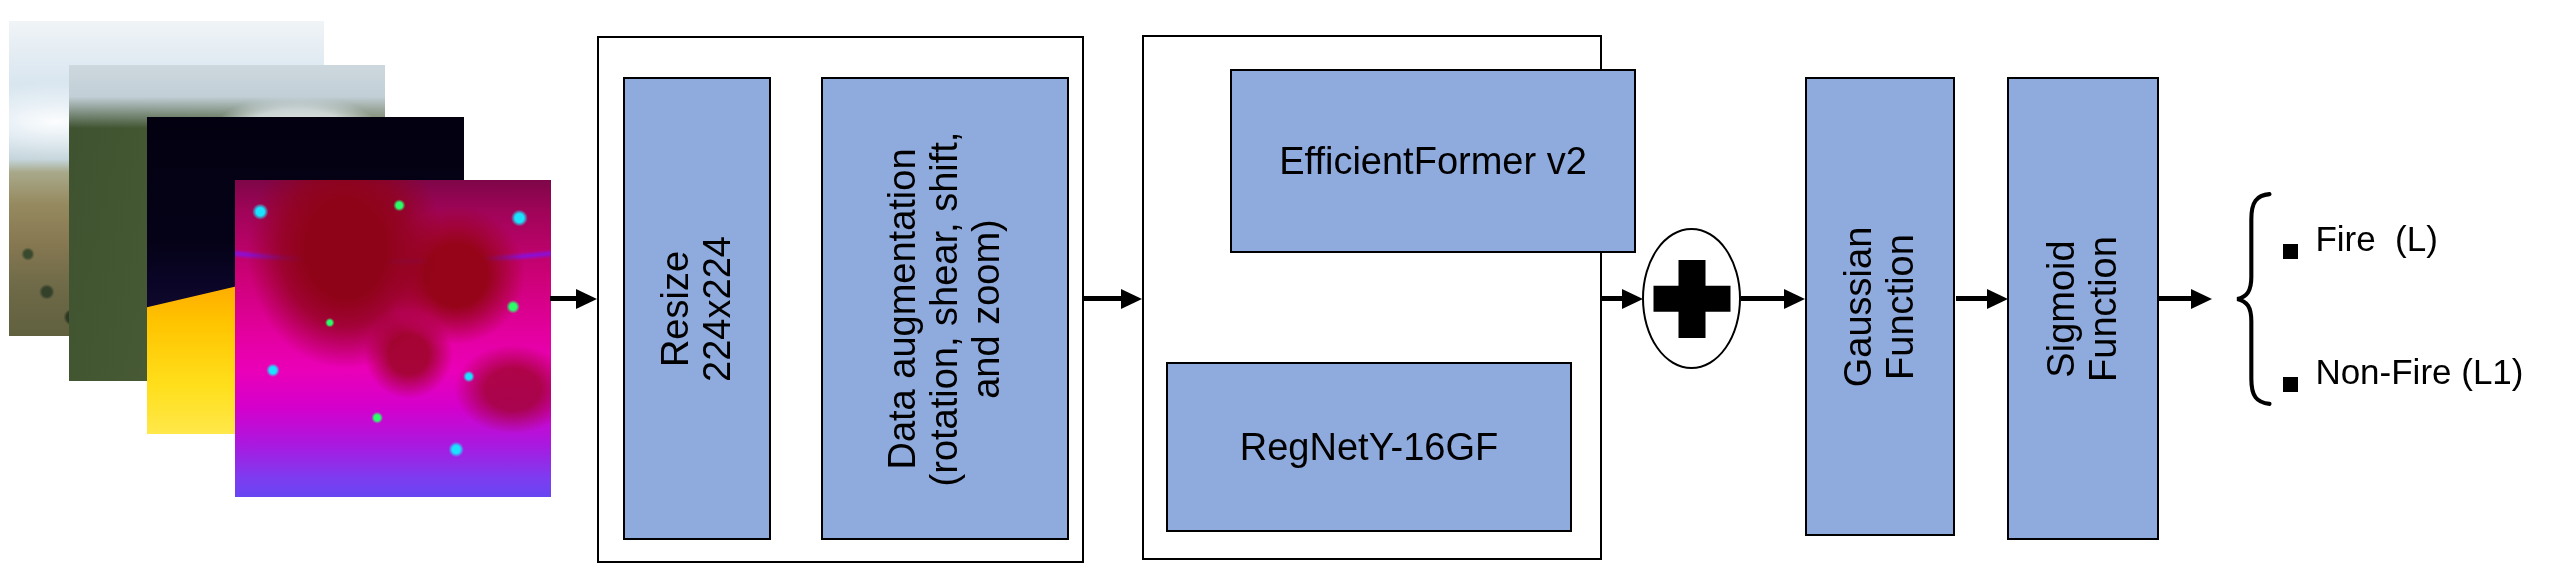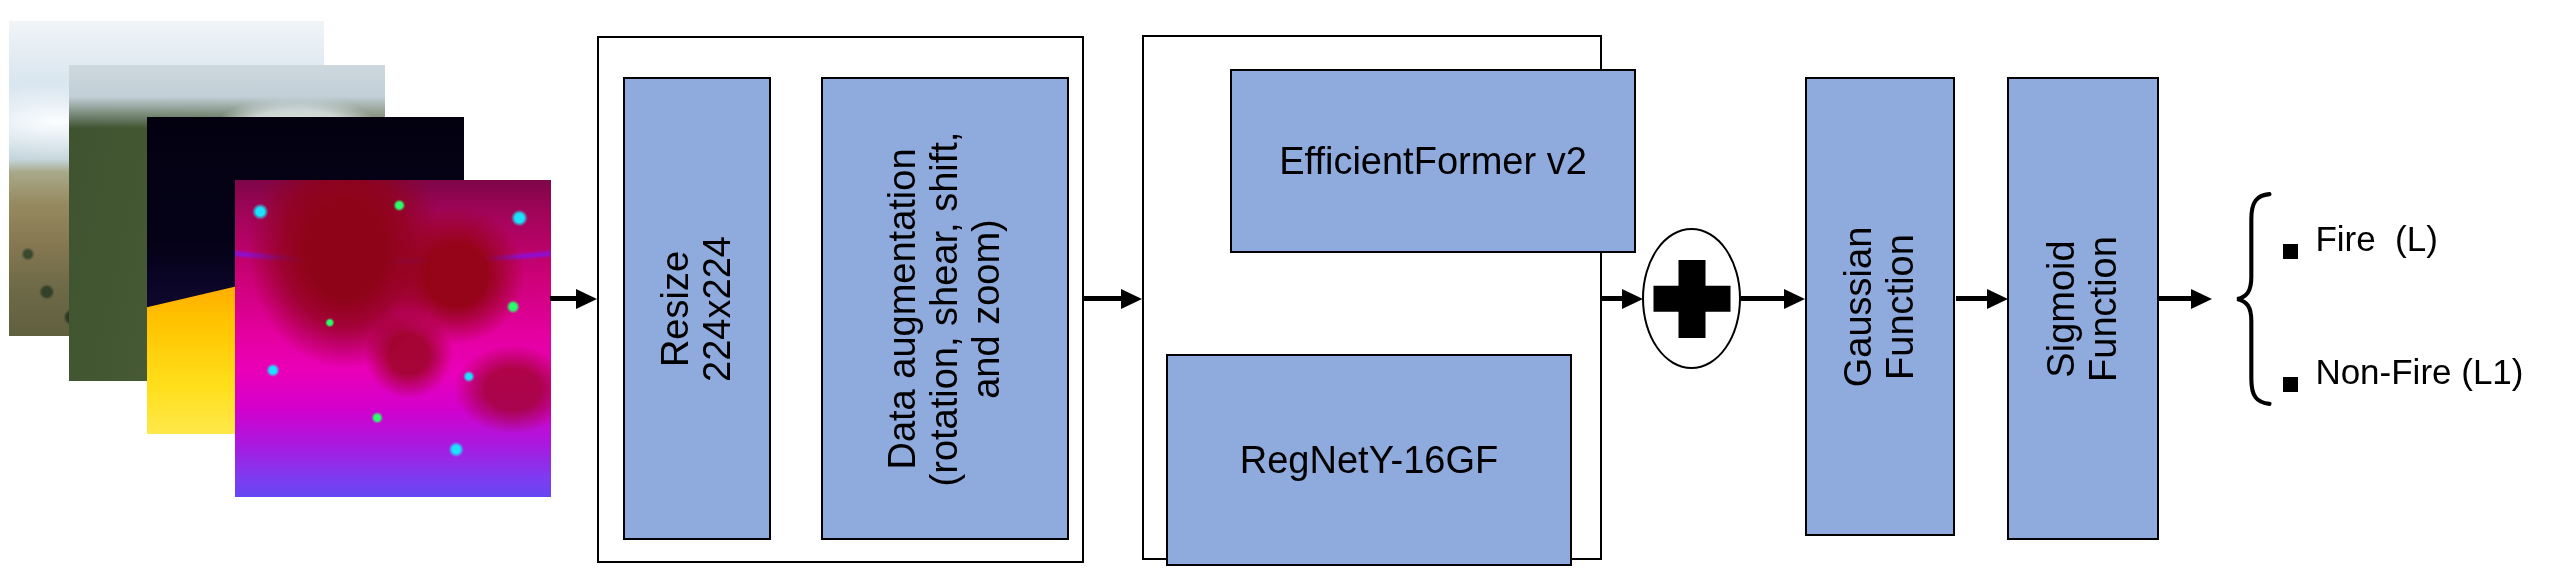--- a/index.html
+++ b/index.html
@@ -112,21 +112,21 @@
   <div class="bluebox" style="left:821px;top:77px;width:248px;height:463px;">
     <span class="vtext" style="width:447px;">Data augmentation
 (rotation, shear, shift,
 and zoom)</span>
   </div>
 
   <div class="outerbox" style="left:1142px;top:35px;width:460px;height:525px;"></div>
   <div class="bluebox" style="left:1230px;top:69px;width:406px;height:184px;">
     <span class="htext">EfficientFormer v2</span>
   </div>
-  <div class="bluebox" style="left:1166px;top:354px;width:406px;height:212px;">
+  <div class="bluebox" style="left:1166px;top:362px;width:406px;height:170px;">
     <span class="htext">RegNetY-16GF</span>
   </div>
 
   <div class="fusion">
     <span class="plus-v"></span>
     <span class="plus-h"></span>
   </div>
 
   <div class="bluebox" style="left:1805px;top:77px;width:150px;height:459px;">
     <span class="vtext">Gaussian Function</span>

